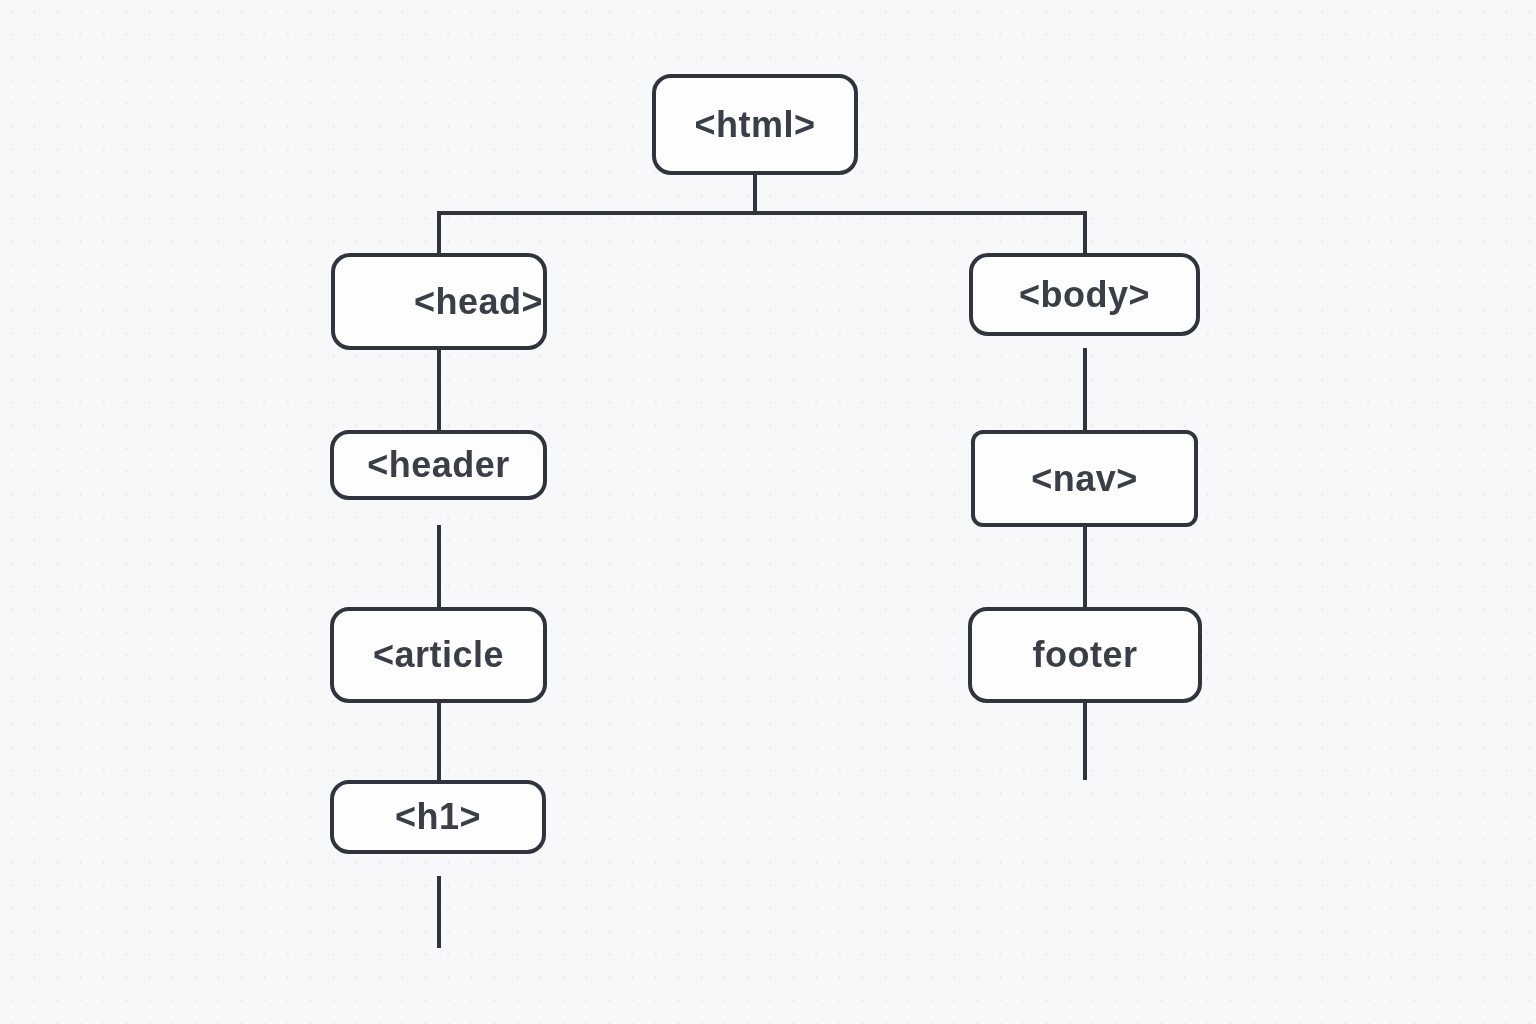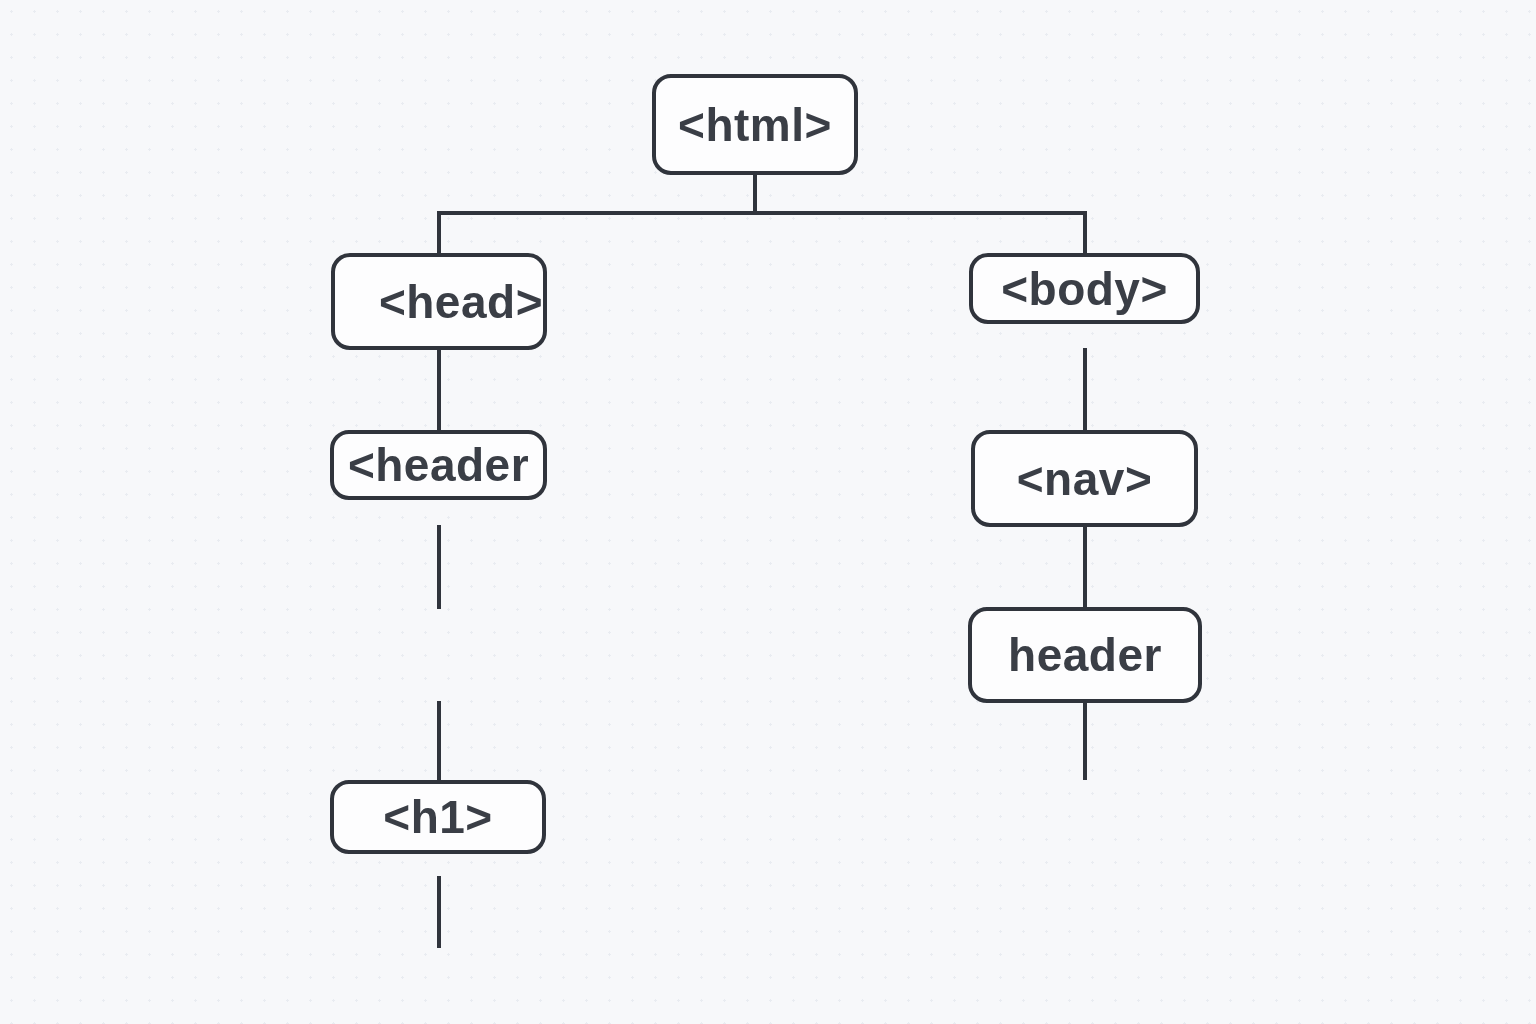--- a/index.html
+++ b/index.html
@@ -29,21 +29,21 @@
     box-sizing: border-box;
     border: 4px solid var(--line, #30343c);
     border-radius: 19px;
     background: var(--boxfill, #fdfdfe);
     display: flex;
     align-items: center;
     justify-content: center;
   }
   .node .label {
     font-weight: 700;
-    font-size: 46px;
+    font-size: 36px;
     letter-spacing: 0.5px;
     color: var(--text, #3a3e46);
     white-space: pre;
   }
 </style>
 </head>
 <body>
 
 <div class="canvas">
   <svg class="edges" width="1536" height="1024" viewBox="0 0 1536 1024">
@@ -62,25 +62,28 @@
 
   <div class="node" style="left: 652px; top: 74px; width: 206px; height: 101px;">
     <span class="label">&lt;html&gt;</span>
   </div>
   <div class="node" style="left: 331px; top: 253px; width: 216px; height: 97px; justify-content: flex-end;">
     <span class="label">&lt;head&gt;</span>
   </div>
   <div class="node" style="left: 330px; top: 430px; width: 217px; height: 70px; justify-content: center;">
     <span class="label">&lt;header</span>
   </div>
+  <div class="node" style="left: 330px; top: 607px; width: 217px; height: 96px;">
+    <span class="label">&lt;article</span>
+  </div>
   <div class="node" style="left: 330px; top: 780px; width: 216px; height: 74px;">
     <span class="label">&lt;h1&gt;</span>
   </div>
-  <div class="node" style="left: 969px; top: 253px; width: 231px; height: 71px;">
+  <div class="node" style="left: 969px; top: 253px; width: 231px; height: 83px;">
     <span class="label">&lt;body&gt;</span>
   </div>
-  <div class="node" style="left: 971px; top: 430px; width: 227px; height: 97px;">
+  <div class="node" style="left: 971px; top: 430px; width: 227px; height: 97px; border-radius: 12px;">
     <span class="label">&lt;nav&gt;</span>
   </div>
   <div class="node" style="left: 968px; top: 607px; width: 234px; height: 96px;">
-    <span class="label">header</span>
+    <span class="label">footer</span>
   </div>
 </div>
 
 </body></html>

